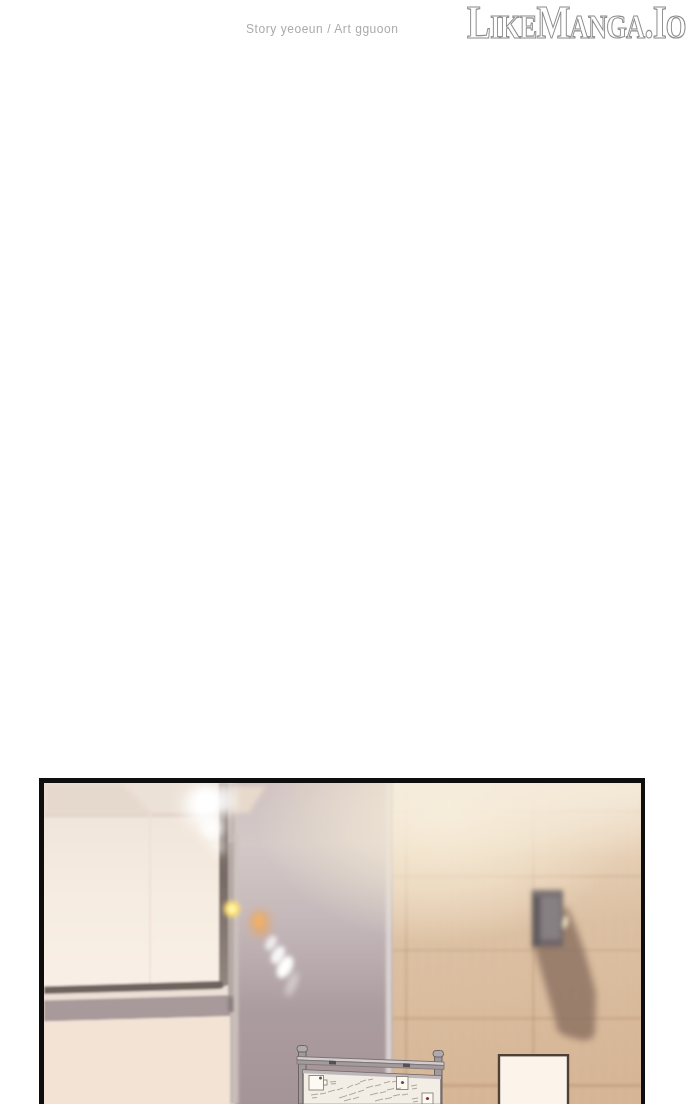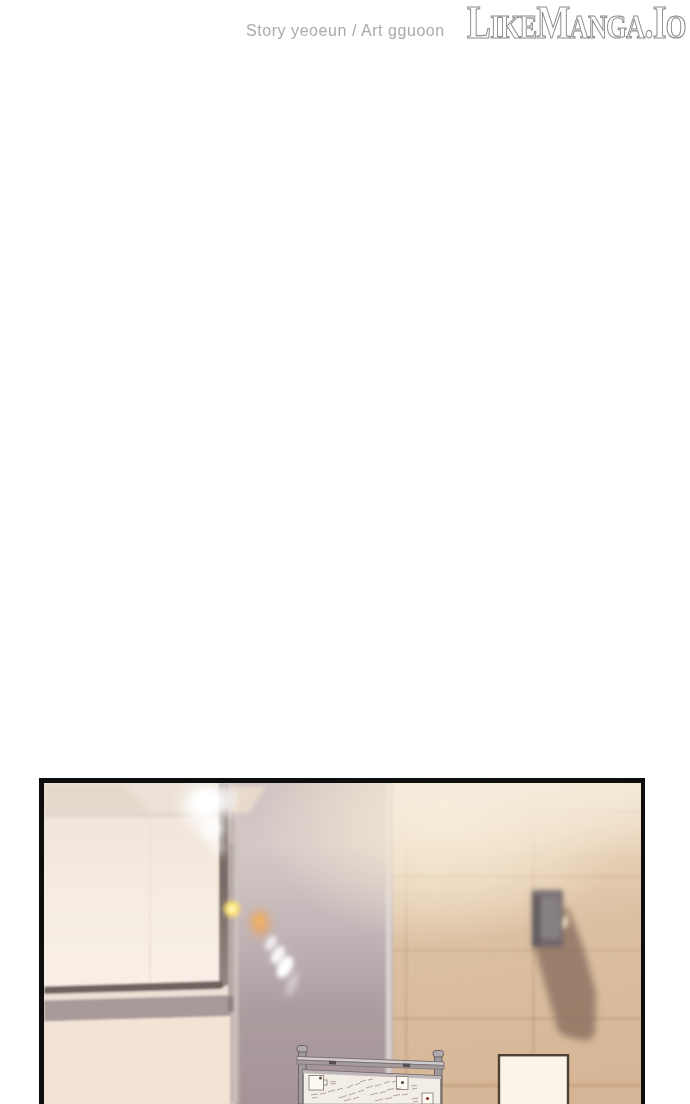--- a/index.html
+++ b/index.html
@@ -1,17 +1,17 @@
 <!DOCTYPE html>
 <html><head>
 <meta charset="utf-8">
 <style>
   html,body{margin:0;padding:0;background:#ffffff;}
   body{width:690px;height:1104px;position:relative;overflow:hidden;font-family:"Liberation Sans",sans-serif;}
-  #credits{position:absolute;left:246px;top:22px;font-size:16px;color:#ababab;letter-spacing:0.55px;}
+  #credits{position:absolute;left:246px;top:22px;font-size:12px;color:#ababab;letter-spacing:0.55px;}
   #logo{position:absolute;left:467px;top:2px;}
   #panel{position:absolute;left:39px;top:778px;width:606px;height:326px;box-sizing:border-box;border:5px solid #0e0e0e;border-bottom:none;}
   #panelsvg{position:absolute;left:0;top:0;display:block;}
 </style>
 </head>
 <body>
 <div id="credits">Story yeoeun / Art gguoon</div>
 <svg id="logo" width="220" height="44" viewBox="0 0 220 44">
   <g transform="scale(0.78,1)">
   <text x="0" y="36" font-family="Liberation Serif, serif" font-weight="bold" fill="#ffffff" stroke="#8d8d8d" stroke-width="1.2" font-size="46" letter-spacing="-1"><tspan font-size="46">L</tspan><tspan font-size="34">IKE</tspan><tspan font-size="46">M</tspan><tspan font-size="34">ANGA</tspan><tspan font-size="46">.I</tspan><tspan font-size="34">O</tspan></text>

